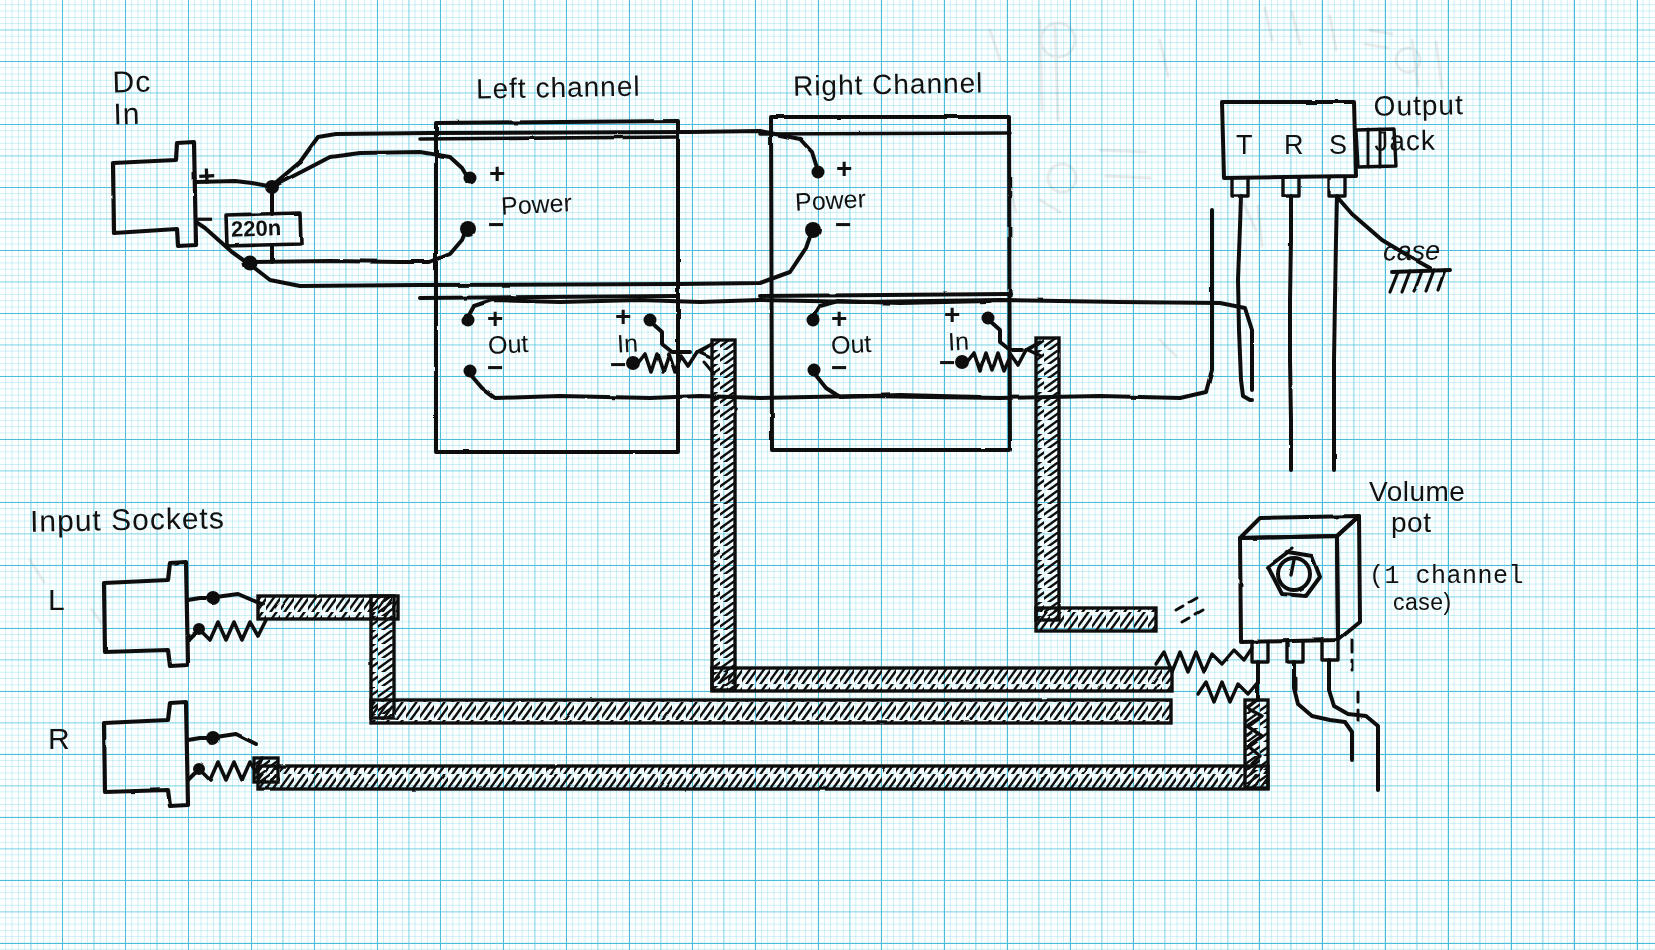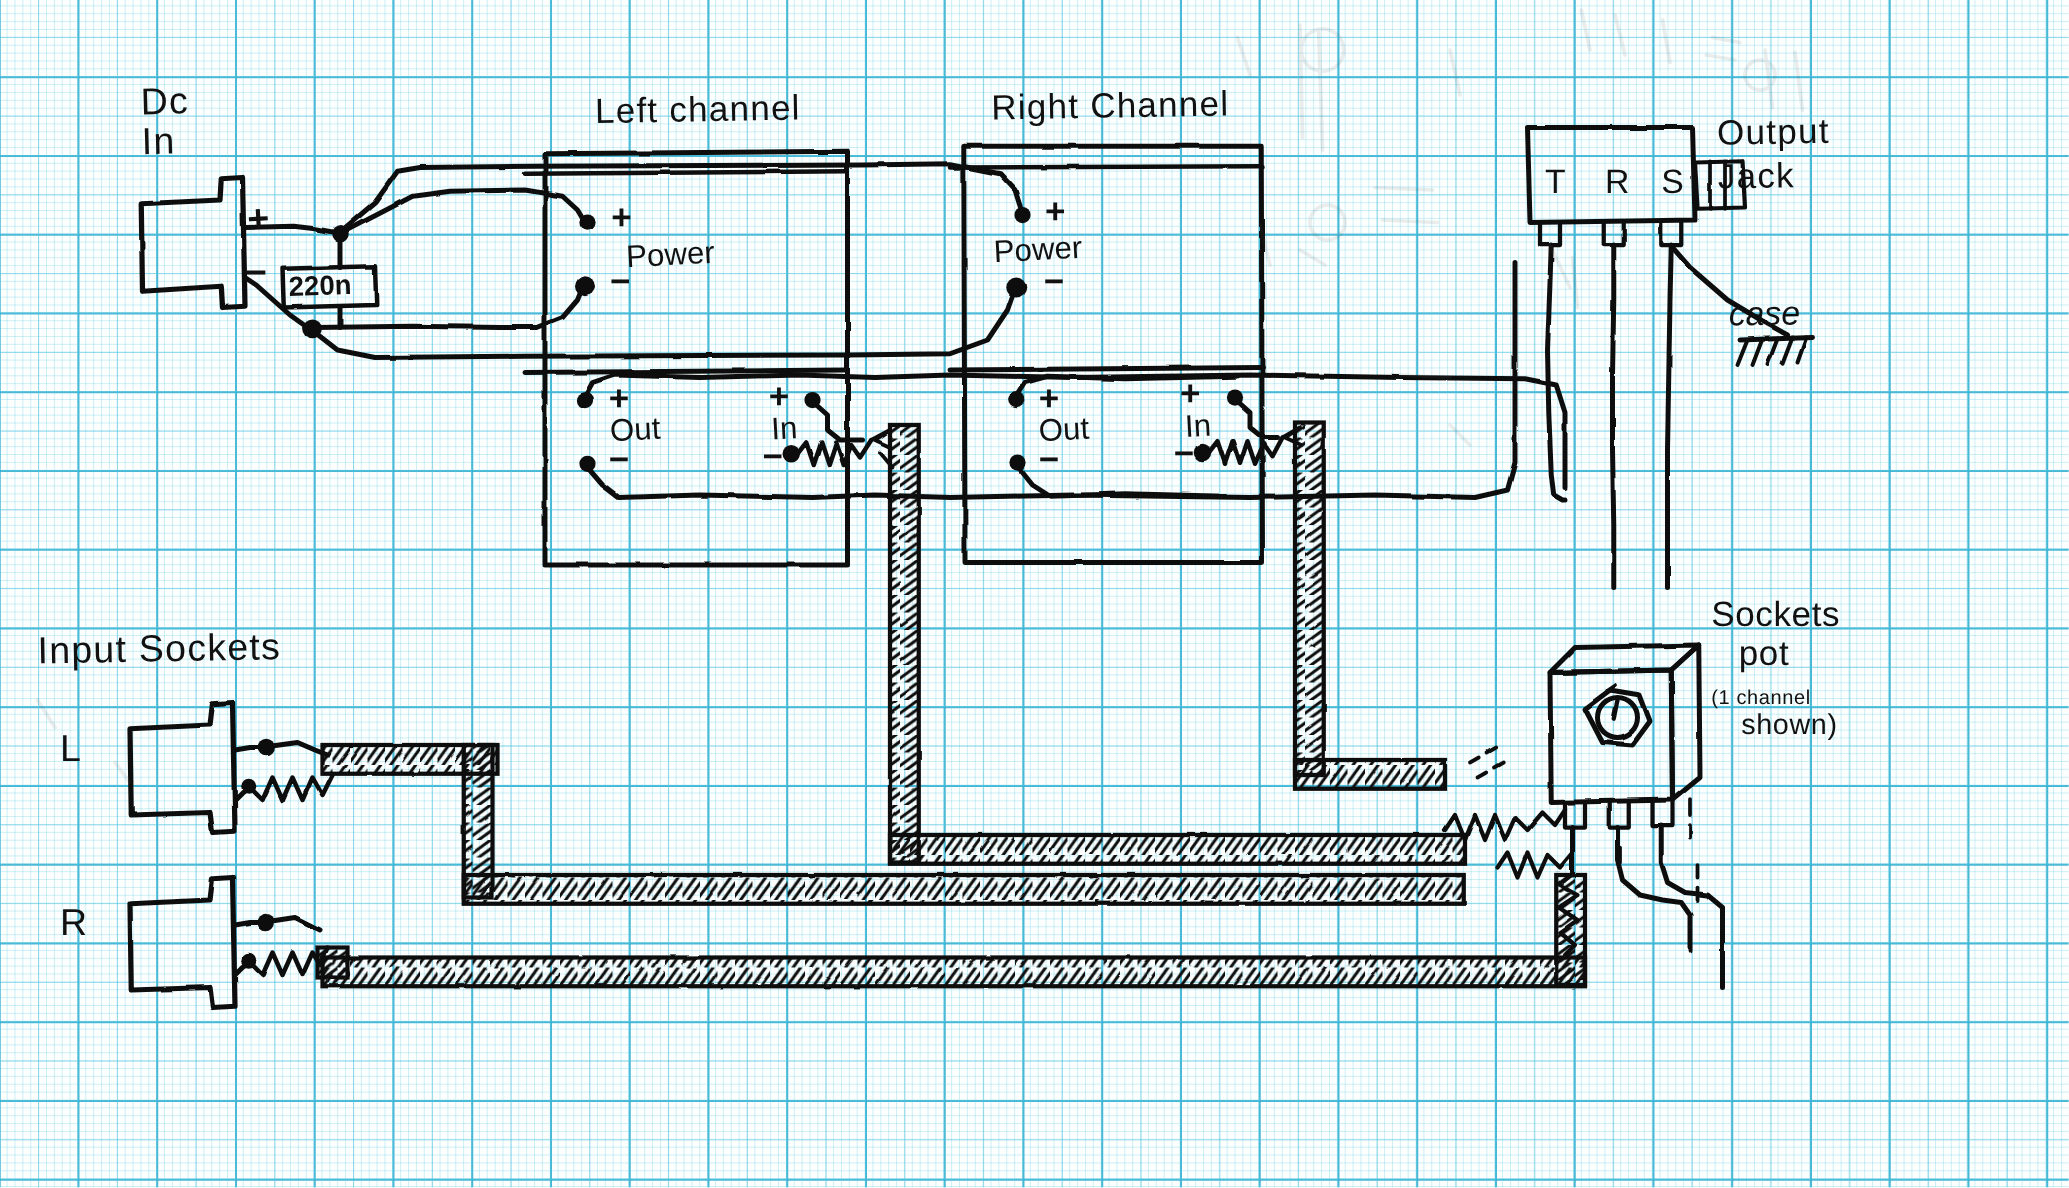--- a/index.html
+++ b/index.html
@@ -346,24 +346,24 @@
               font-family:'Liberation Sans',sans-serif;letter-spacing:1px;transform:rotate(-1deg);">
     <div>Output</div>
     <div>Jack</div>
   </div>
 
   <div style="position:absolute;left:1383px;top:236px;font-size:27px;color:#111;
               font-family:'Liberation Sans',sans-serif;transform:rotate(-1deg);font-style:italic;">case</div>
 
   <div style="position:absolute;left:1369px;top:477px;font-size:28px;color:#111;line-height:1.1;
               font-family:'Liberation Sans',sans-serif;letter-spacing:0.5px;">
-    <div>Sockets</div>
+    <div>Volume</div>
     <div style="margin-left:22px;">pot</div>
-    <div style="font-size:16px;margin-top:11px;">(1 channel</div>
-    <div style="font-size:23px;margin-left:24px;">shown)</div>
+    <div style="font-size:25px;margin-top:24px;font-family:Liberation Mono, monospace;">(1 channel</div>
+    <div style="font-size:23px;margin-left:24px;">case)</div>
   </div>
 
   <div style="position:absolute;left:30px;top:503px;font-size:30px;color:#111;
               font-family:'Liberation Sans',sans-serif;letter-spacing:1px;transform:rotate(-1deg);">Input Sockets</div>
 
   <div style="position:absolute;left:48px;top:583px;font-size:30px;color:#111;
               font-family:'Liberation Sans',sans-serif;">L</div>
 
   <div style="position:absolute;left:48px;top:722px;font-size:30px;color:#111;
               font-family:'Liberation Sans',sans-serif;">R</div>

